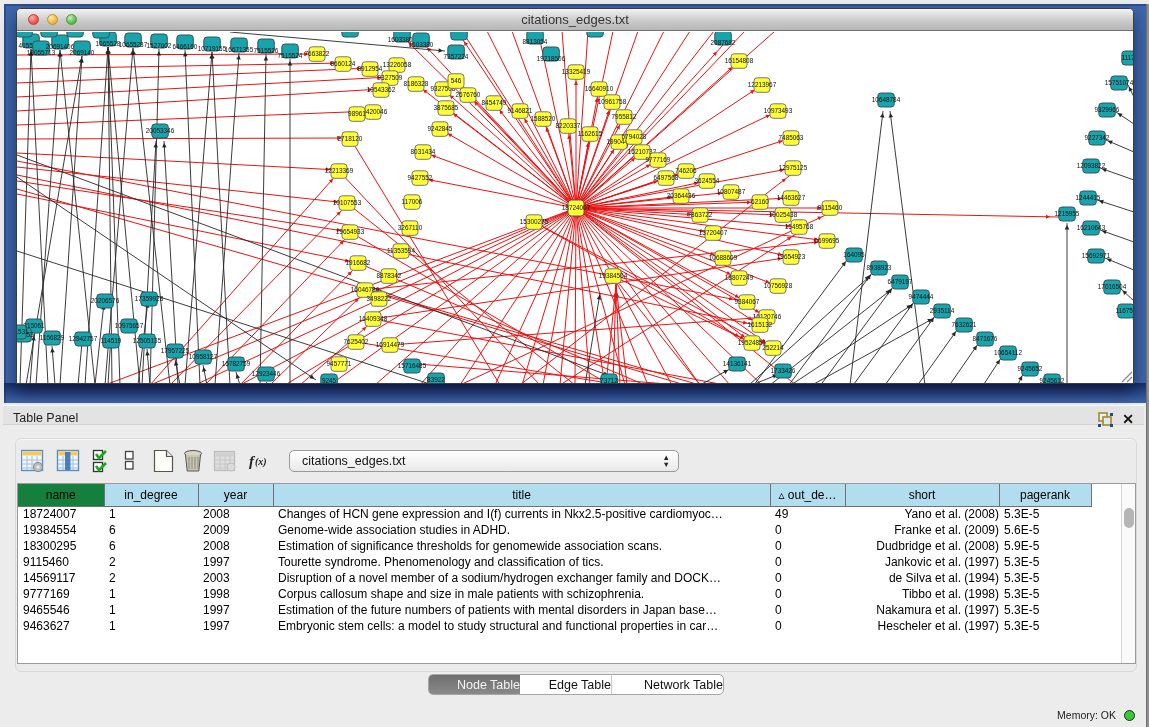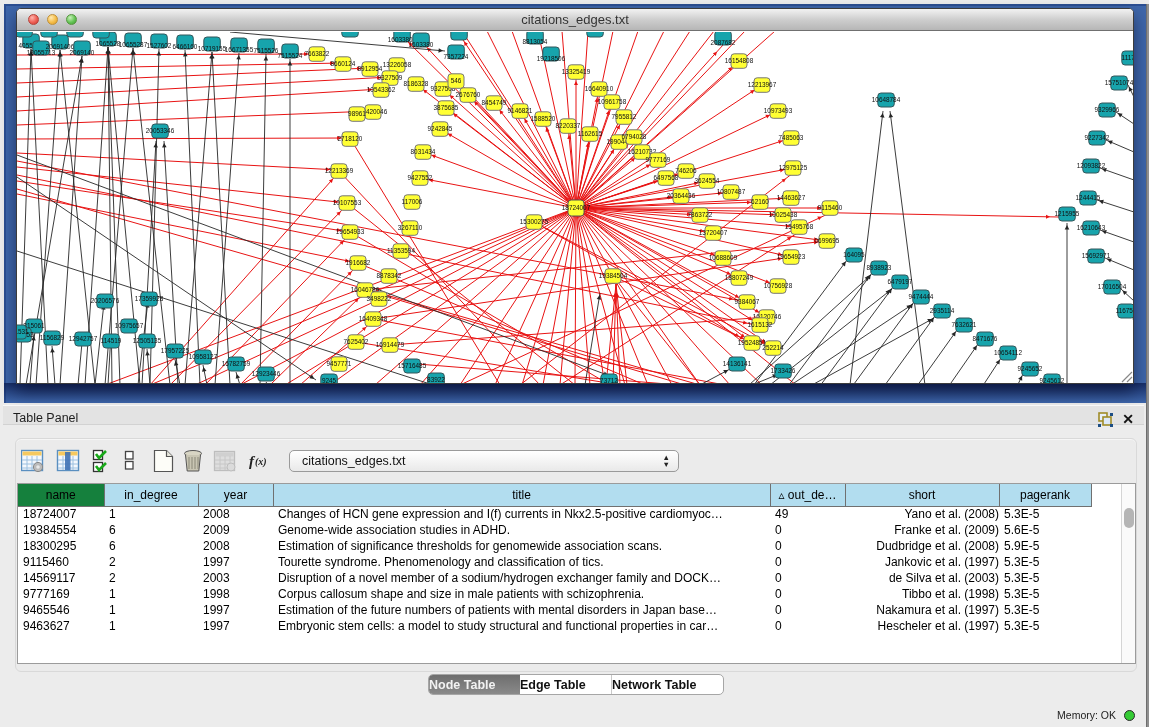--- a/index.html
+++ b/index.html
@@ -43,21 +43,21 @@
 .c1 { width:86px; } .c2 { width:94px; } .c3 { width:75px; } .c4 { width:497px; }
 .c5 { width:75px; } .c6 { width:154px;margin-top:36px; } .c7 { width:92px; }
 td.c6 { text-align:right; padding:0; }
 #vscroll { position:absolute; left:1103px; top:0px; width:15px; height:180px;
   background:#fafafa; border-left:1px solid #d5d5d5; }
 #vthumb { position:absolute; left:2px; top:24px; width:10px; height:20px;
   background:#b5b5b5; border-radius:5px; }
 #tabs { position:absolute; left:428px; top:674px; width:296px; height:21px;
   border:1px solid #a6a6a6; border-radius:5px; background:#fff; overflow:hidden;
   display:flex; font-size:12.5px; }
-#tabs div { line-height:21px; text-align:left;font-weight:bold; }
+#tabs div { line-height:21px; text-align:right; }
 #tab1 { width:91px; background:linear-gradient(#6e6e6e,#8a8a8a); color:#f2f2f2; }
 #tab2 { width:92px; color:#111; border-right:1px solid #c9c9c9; }
 #tab3 { width:111px; color:#111; }
 #status { position:absolute; right:33px; top:709px; font-size:10.5px; color:#222; }
 #memdot { position:absolute; right:14px; top:710px; width:11px; height:11px;
   border-radius:50%; background:#35cb35; border:1px solid #2a2a2a; }
 </style></head>
 <body>
 <div id="root">
   <div id="blue"></div>
@@ -612,21 +612,21 @@
             <td class="c5">0</td>
             <td class="c6">Jankovic et al. (1997)</td>
             <td class="c7">5.3E-5</td>
           </tr>
 <tr>
             <td class="c1">14569117</td>
             <td class="c2">2</td>
             <td class="c3">2003</td>
             <td class="c4">Disruption of a novel member of a sodium/hydrogen exchanger family and DOCK…</td>
             <td class="c5">0</td>
-            <td class="c6">de Silva et al. (2003)</td>
+            <td class="c6">de Silva et al. (1994)</td>
             <td class="c7">5.3E-5</td>
           </tr>
 <tr>
             <td class="c1">9777169</td>
             <td class="c2">1</td>
             <td class="c3">1998</td>
             <td class="c4">Corpus callosum shape and size in male patients with schizophrenia.</td>
             <td class="c5">0</td>
             <td class="c6">Tibbo et al. (1998)</td>
             <td class="c7">5.3E-5</td>

